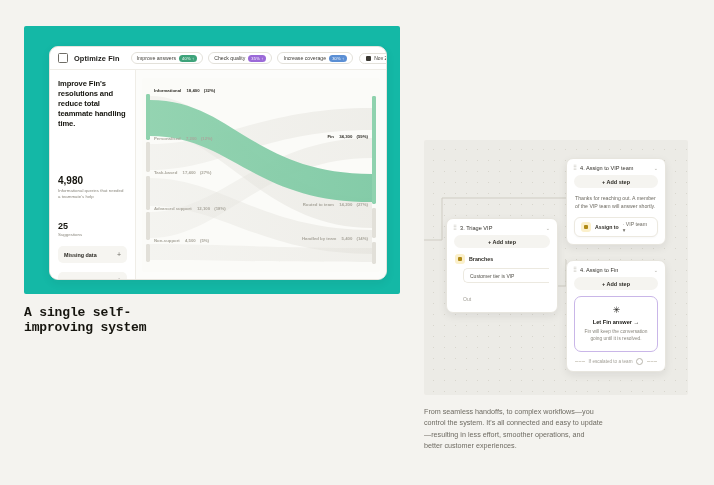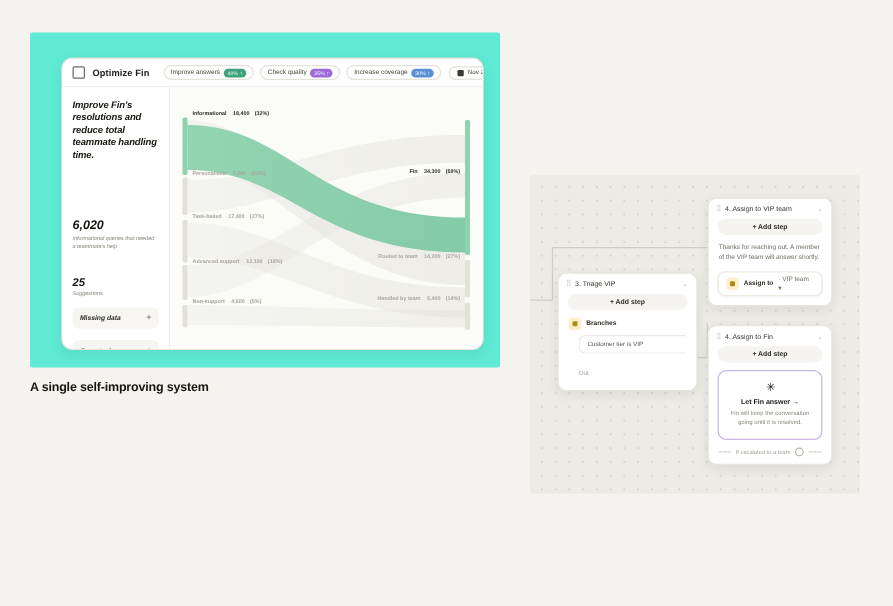--- a/index.html
+++ b/index.html
@@ -11,21 +11,21 @@
     position:relative;
     -webkit-font-smoothing:antialiased;
   }
 
   
   .left-block{
     position:absolute;left:24px;top:26px;width:376px;
   }
   .left-canvas{
     position:relative;width:376px;height:268px;
-    background:#5eead4;border-radius:2px;overflow:hidden;
+    background:#14b8a6;border-radius:2px;overflow:hidden;
   }
   .app-card{
     position:absolute;left:25px;top:20px;width:336px;height:232px;
     background:#ffffff;border:1px solid #e6e4dd;border-radius:9px;
     box-shadow:0 3px 10px rgba(30,28,22,.07);
     overflow:hidden;
   }
   .app-head{
     height:22px;display:flex;align-items:center;
     padding:0 8px;gap:6px;border-bottom:1px solid #efedE7;
@@ -51,21 +51,20 @@
     border:1px solid #e3e1da;border-radius:20px;padding:1.5px 6px;background:#fff;
   }
   .cal-icon{width:5px;height:5px;background:#3a3832;border-radius:1px;flex:0 0 auto;}
   .date-text{font-size:5px;color:#43413b;white-space:nowrap;}
 
   .app-body{display:flex;height:210px;}
   .side-panel{
     width:86px;flex:0 0 auto;padding:9px 8px 0 8px;
     border-right:1px solid #efedE7;box-sizing:border-box;
     background:#fff;
-    font-style:italic;
   }
   .panel-head{font-size:7.6px;font-weight:bold;line-height:10px;color:#16150f;letter-spacing:-.1px;}
   .stat-num{font-size:10px;font-weight:bold;color:#16150f;margin-top:46px;}
   .stat-cap{font-size:4.4px;color:#8a877d;line-height:6px;margin-top:2px;}
   .stat-num2{font-size:9px;font-weight:bold;color:#16150f;margin-top:21px;}
   .stat-cap2{font-size:4.4px;color:#8a877d;margin-top:1px;}
   .mini-row{
     margin-top:9px;background:#f6f5f1;border-radius:5px;
     height:17px;display:flex;align-items:center;justify-content:space-between;
     padding:0 6px;
@@ -76,21 +75,21 @@
   .chart-area{
     flex:1;position:relative;background:#fcfcfa;padding:8px 6px;box-sizing:border-box;
   }
   .chart-inner{position:relative;width:100%;height:100%;background:#fbfbf8;border-radius:3px;overflow:hidden;}
   .chart-inner svg{display:block;width:100%;height:100%;}
   .node-label{font-size:4.3px;font-weight:bold;fill:#2e2c26;font-family:"Liberation Sans",sans-serif;}
   .node-label.dim{fill:#a9a69c;}
   .node-label.right{fill:#2e2c26;}
 
   
-  .cap-title{font-size:10px;font-weight:bold;color:#16150f;letter-spacing:-.15px;}
+  .cap-title{font-size:13px;font-weight:bold;color:#16150f;letter-spacing:-.15px;font-family:Liberation Mono, monospace;}
   .cap-body{font-size:7.2px;color:#6e6b62;line-height:11.4px;margin-top:5px;}
   .left-cap{margin-top:11px;width:160px;}
 
   
   .right-block{position:absolute;left:424px;top:140px;width:264px;}
   .right-canvas{
     position:relative;width:264px;height:255px;background:#ecebe6;
     border-radius:2px;overflow:hidden;
   }
   .dots{
@@ -185,21 +184,21 @@
         <div class="date-pill">
           <span class="cal-icon"></span>
           <span class="date-text">Nov 20, 2024 – Feb 11, 2025</span>
         </div>
       </div>
 
       <div class="app-body">
 
         <div class="side-panel">
           <div class="panel-head">Improve Fin's resolutions and reduce total teammate handling time.</div>
-          <div class="stat-num">6,020</div>
+          <div class="stat-num">4,980</div>
           <div class="stat-cap">Informational queries that needed a teammate's help</div>
           <div class="stat-num2">25</div>
           <div class="stat-cap2">Suggestions</div>
 
           <div class="mini-row">
             <span class="mini-label">Missing data</span>
             <span class="plus">+</span>
           </div>
           <div class="mini-row">
             <span class="mini-label">Open tasks</span>
@@ -367,14 +366,15 @@
         <span class="ln"></span>
         <span>If escalated to a team</span>
         <span class="dot"></span>
         <span class="ln"></span>
       </div>
     </div>
 
   </div>
 
   <div class="right-cap">
+    <div class="cap-body">From seamless handoffs, to complex workflows—you control the system. It's all connected and easy to update—resulting in less effort, smoother operations, and better customer experiences.</div>
   </div>
 </div>
 
 </body></html>

